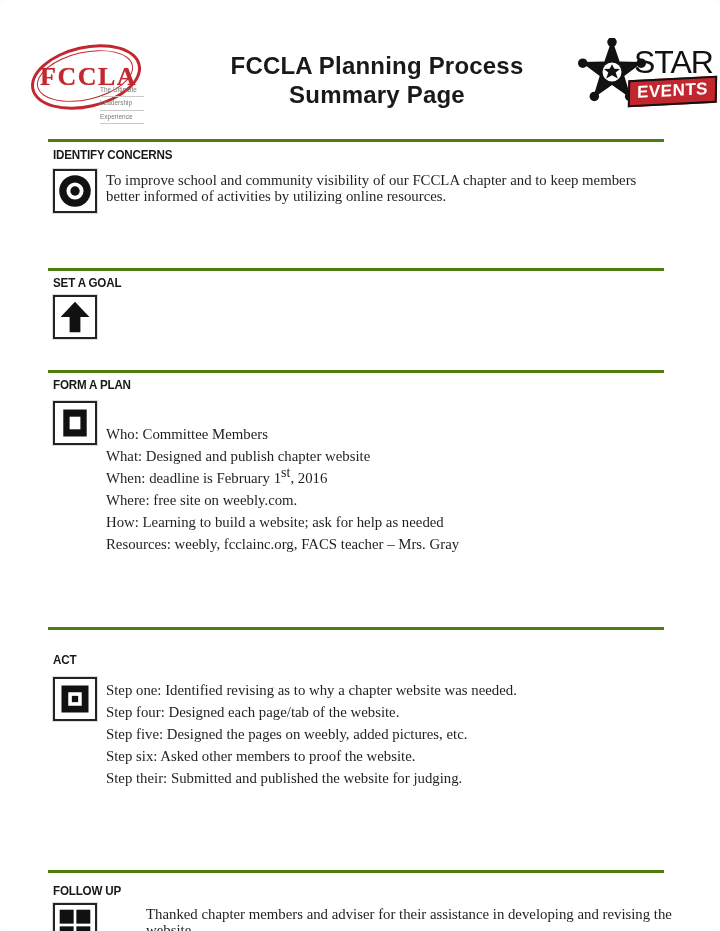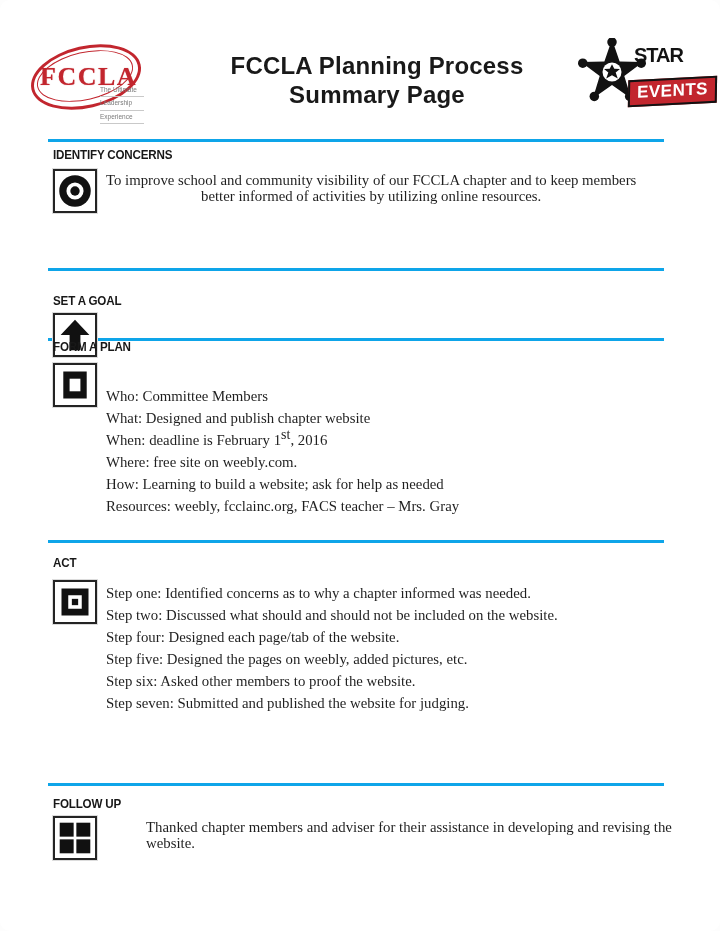--- a/index.html
+++ b/index.html
@@ -36,49 +36,49 @@
     position:absolute;right:2px;bottom:0;
     font-family:"Liberation Sans", sans-serif;
     font-size:6.5px;line-height:1.9;color:#7a7a7a;text-align:left;width:44px;
   }
   .fccla-tagline div{border-bottom:1px solid #c9c9c9;}
   
   .star-logo{position:absolute;right:14px;top:38px;width:128px;height:82px;}
   .star-svg{position:absolute;left:0;top:0;}
   .star-word{
     position:absolute;left:56px;top:6px;
-    font-family:"Liberation Sans", sans-serif;font-weight:bold;
-    font-size:20px;letter-spacing:-1px;color:#121212;text-align:right;
+    font-family:"Liberation Sans", sans-serif;font-weight:normal;
+    font-size:32px;letter-spacing:-1px;color:#121212;text-align:right;
   }
   .events-banner{
     position:absolute;left:50px;top:40px;
     background:#c2262e;border:2px solid #121212;
     color:#ffffff;font-family:"Liberation Sans", sans-serif;
     font-weight:bold;font-size:17px;letter-spacing:.5px;
     padding:1px 7px 2px 7px;transform:rotate(-3deg) skewX(-4deg);
   }
   
   .section{
     margin-left:48px;width:616px;
-    border-top:3px solid #0ea5e9;
+    border-top:3px solid #4d7c0f;
     box-sizing:border-box;
   }
   .s1{height:129px;padding-top:7px;}
-  .s2{height:70px;padding-top:24px;}
-  .s3{height:202px;padding-top:0;}
-  .s4{height:243px;padding-top:14px;}
+  .s2{height:63px;padding-top:6px;}
+  .s3{height:257px;padding-top:6px;margin-top:39px;}
+  .s4{height:243px;padding-top:24px;}
   .s5{height:139px;padding-top:12px;}
   .sec-heading{
     font-family:"Liberation Sans", sans-serif;
     font-weight:bold;font-size:12.5px;color:#181818;
     letter-spacing:-0.2px;transform:scale(.93,1);transform-origin:left;
     margin-left:5px;height:13px;line-height:13px;
   }
   .sec-row{display:flex;align-items:flex-start;margin-left:5px;}
-  .s1 .sec-row{margin-top:7px;text-align:center;}
+  .s1 .sec-row{margin-top:7px;}
   .s2 .sec-row{margin-top:5px;}
   .s3 .sec-row{margin-top:9px;}
   .s4 .sec-row{margin-top:10px;}
   .s5 .sec-row{margin-top:5px;gap:40px;}
   .icon-box{
     flex:0 0 auto;width:40px;height:40px;
     border:2px solid #242424;background:#fff;
     display:flex;align-items:center;justify-content:center;
     box-shadow:0 0 0 1px #dcdcdc;
   }
@@ -182,26 +182,25 @@
     <div class="sec-heading">ACT</div>
     <div class="sec-row">
       <div class="icon-box">
         <svg width="36" height="36" viewBox="0 0 40 40">
           <rect x="5" y="5" width="30" height="30" fill="#111"></rect>
           <rect x="12.5" y="12.5" width="15" height="15" fill="#fff"></rect>
           <rect x="16.5" y="16.5" width="7" height="7" fill="#111"></rect>
         </svg>
       </div>
       <div class="sec-body list">
-        <div class="bline">Step one: Identified concerns as to why a chapter informed was needed.</div>
-        <div class="bline">Step two: Discussed what should and should not be included on the website.</div>
+        <div class="bline">Step one: Identified revising as to why a chapter website was needed.</div>
         <div class="bline">Step four: Designed each page/tab of the website.</div>
         <div class="bline">Step five: Designed the pages on weebly, added pictures, etc.</div>
         <div class="bline">Step six: Asked other members to proof the website.</div>
-        <div class="bline">Step seven: Submitted and published the website for judging.</div>
+        <div class="bline">Step their: Submitted and published the website for judging.</div>
       </div>
     </div>
   </div>
 
   <div class="section s5">
     <div class="sec-heading">FOLLOW UP</div>
     <div class="sec-row">
       <div class="icon-box">
         <svg width="36" height="36" viewBox="0 0 40 40">
           <rect x="3" y="3" width="15.5" height="15.5" fill="#111"></rect>

